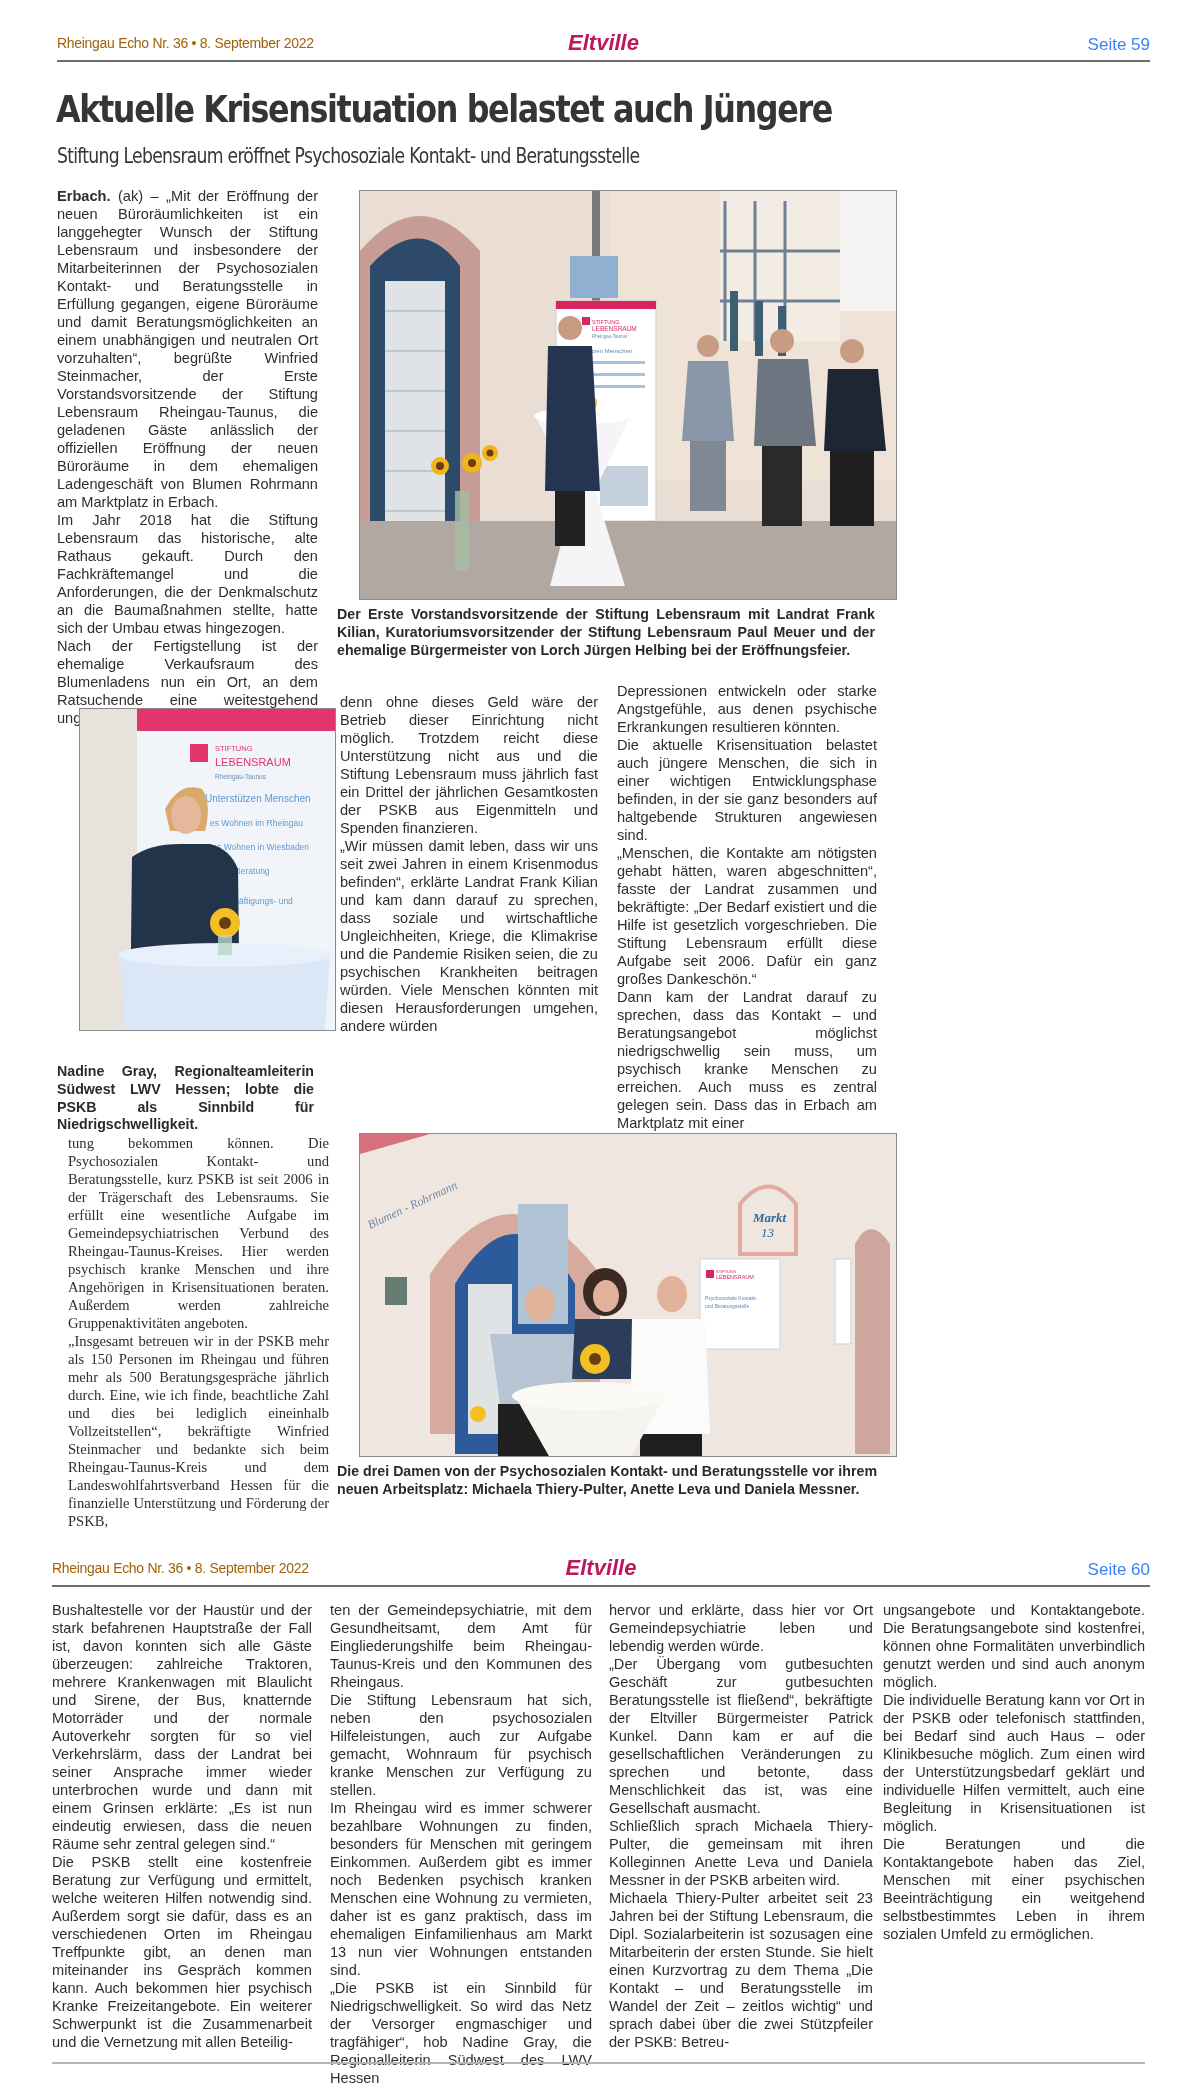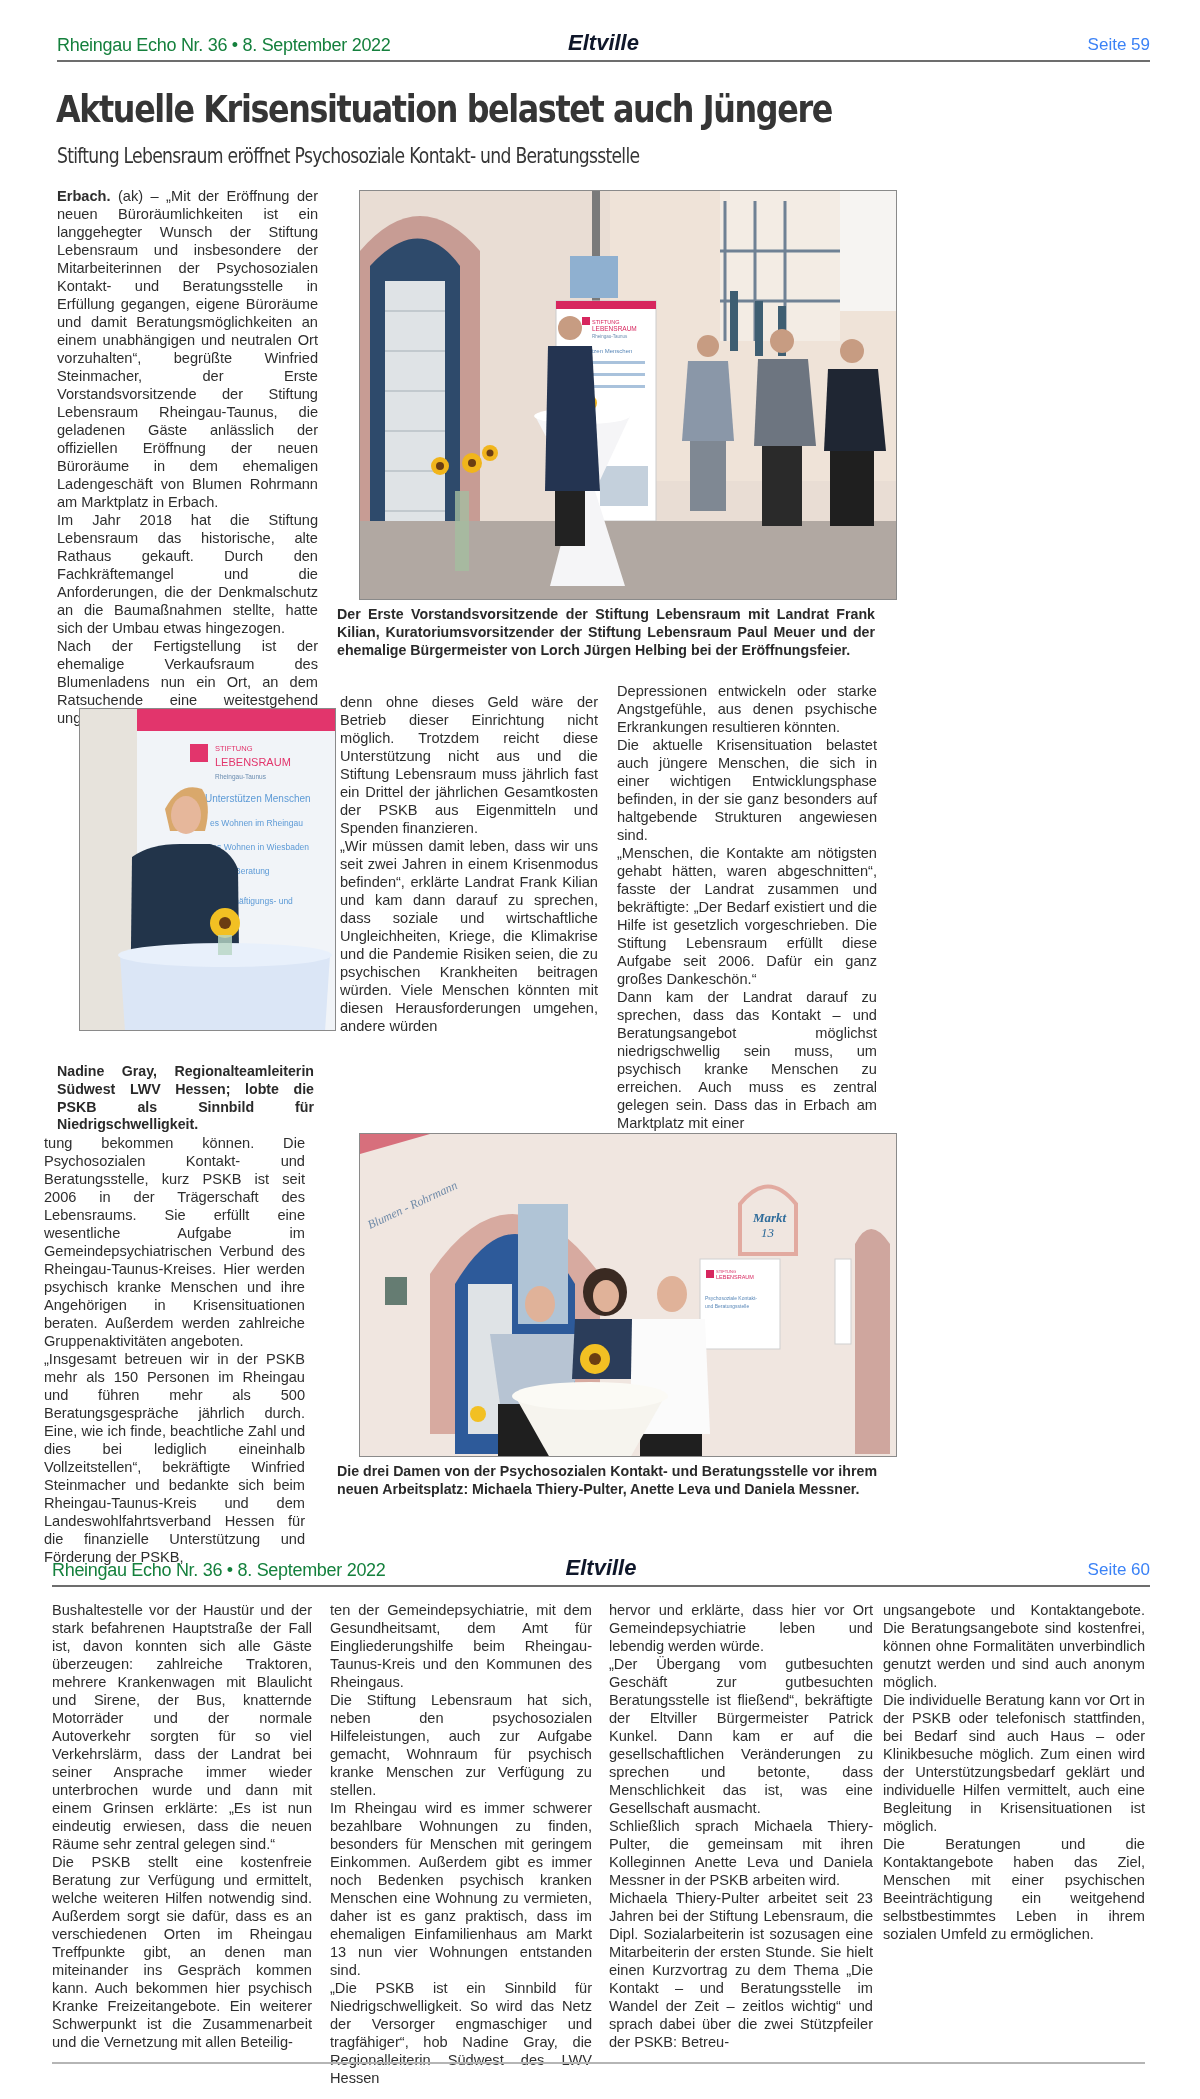--- a/index.html
+++ b/index.html
@@ -1,20 +1,20 @@
 <!DOCTYPE html>
 <html><head>
 <meta charset="utf-8">
 <style>
   html, body { margin:0; padding:0; background:#ffffff; }
   body { width:1200px; height:2099px; position:relative; overflow:hidden; color:#2a2a2a;
          font-family:"Liberation Sans", sans-serif; }
   .runhead { position:absolute; left:57px; width:1093px; height:32px; border-bottom:2px solid #6d6d6d; }
-  .runhead .l { position:absolute; left:0; top:7px; font-size:18px; color:#15803d; letter-spacing:-0.3px; }
-  .runhead .c { position:absolute; left:0; right:0; top:2px; text-align:center; font-size:22px; font-weight:bold; font-style:italic; color:#0f172a; }
+  .runhead .l { position:absolute; left:0; top:7px; font-size:14px; color:#a16207; letter-spacing:-0.3px; }
+  .runhead .c { position:absolute; left:0; right:0; top:2px; text-align:center; font-size:22px; font-weight:bold; font-style:italic; color:#be185d; }
   .runhead .r { position:absolute; right:0; top:7px; font-size:17px; color:#3b82f6; }
   #rh1 { top:28px; }
   #rh2 { top:1553px; left:52px; width:1098px; }
   h1.title { position:absolute; left:56px; top:88px; margin:0; font-family:"DejaVu Sans", sans-serif; font-weight:bold;
              font-size:37px; letter-spacing:-1.6px; color:#353535; transform:scaleX(0.86); transform-origin:left top; white-space:nowrap; }
   h2.subtitle { position:absolute; left:57px; top:144px; margin:0; font-family:"DejaVu Sans", sans-serif; font-weight:normal;
              font-size:21px; letter-spacing:-0.9px; color:#353535; transform:scaleX(0.82); transform-origin:left top; white-space:nowrap; }
   .col { position:absolute; font-size:14.6px; line-height:18px; text-align:justify; color:#2e2e2e; }
   .col p { margin:0; }
   .col b { font-weight:bold; }
@@ -145,21 +145,21 @@
 
     <path d="M40 246 L250 246 L245 323 L45 323 Z" fill="#dbe6f6"></path>
     <ellipse cx="145" cy="246" rx="107" ry="12" fill="#e8f0fb"></ellipse>
     <circle cx="145" cy="214" r="15" fill="#f2c023"></circle>
       <circle cx="145" cy="214" r="6" fill="#6b3d12"></circle>
     <rect x="138" y="226" width="14" height="20" fill="#b6d6c4" opacity="0.8"></rect>
   </svg>
 </div>
 <div class="caption" style="left:57px; top:1037px; width:257px;margin-top:26px;">Nadine Gray, Regionalteamleiterin Südwest LWV Hessen; lobte die PSKB als Sinnbild für Niedrigschwelligkeit.</div>
 
-<div class="col" style="left:44px; top:1134px; width:261px;">
+<div class="col" style="left:68px; top:1134px; width:261px;font-family:Liberation Serif, serif;">
   <p>tung bekommen können. Die Psychosozialen Kontakt- und Beratungsstelle, kurz PSKB ist seit 2006 in der Trägerschaft des Lebensraums. Sie erfüllt eine wesentliche Aufgabe im Gemeindepsychiatrischen Verbund des Rheingau-Taunus-Kreises. Hier werden psychisch kranke Menschen und ihre Angehörigen in Krisensituationen beraten. Außerdem werden zahlreiche Gruppenaktivitäten angeboten.</p>
   <p>„Insgesamt betreuen wir in der PSKB mehr als 150 Personen im Rheingau und führen mehr als 500 Beratungsgespräche jährlich durch. Eine, wie ich finde, beachtliche Zahl und dies bei lediglich eineinhalb Vollzeitstellen“, bekräftigte Winfried Steinmacher und bedankte sich beim Rheingau-Taunus-Kreis und dem Landeswohlfahrtsverband Hessen für die finanzielle Unterstützung und Förderung der PSKB,</p>
 </div>
 
 <div class="col" style="left:340px; top:693px; width:258px;">
   <p>denn ohne dieses Geld wäre der Betrieb dieser Einrichtung nicht möglich. Trotzdem reicht diese Unterstützung nicht aus und die Stiftung Lebensraum muss jährlich fast ein Drittel der jährlichen Gesamtkosten der PSKB aus Eigenmitteln und Spenden finanzieren.</p>
   <p>„Wir müssen damit leben, dass wir uns seit zwei Jahren in einem Krisenmodus befinden“, erklärte Landrat Frank Kilian und kam dann darauf zu sprechen, dass soziale und wirtschaftliche Ungleichheiten, Kriege, die Klimakrise und die Pandemie Risiken seien, die zu psychischen Krankheiten beitragen würden. Viele Menschen könnten mit diesen Herausforderungen umgehen, andere würden</p>
 </div>
 
 <div class="col" style="left:617px; top:682px; width:260px;">

